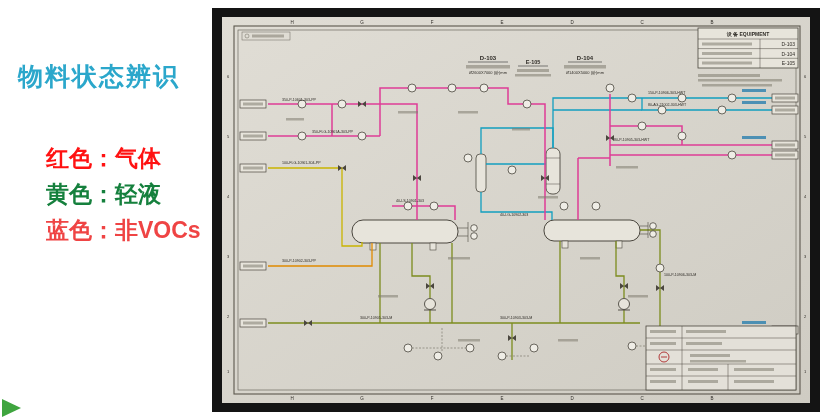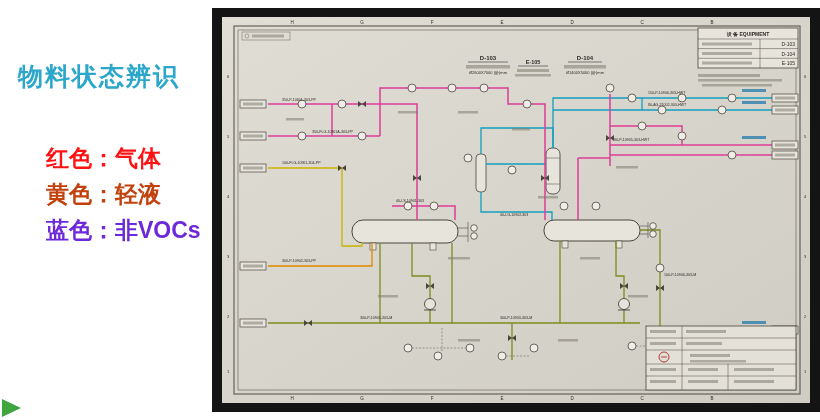--- a/index.html
+++ b/index.html
@@ -21,22 +21,22 @@
 </style>
 </head>
 <body>
 
 <div class="slide">
 
   <h1 class="slide-title" style="color: rgb(43, 167, 203);">物料状态辨识</h1>
 
   <ul class="legend">
     <li style="color: rgb(255, 18, 18);">红色：气体</li>
-    <li style="color: #c2410c;">黄色：轻液</li>
-    <li style="color: #6d28d9;">蓝色：非VOCs</li>
+    <li style="color: #15803d;">黄色：轻液</li>
+    <li style="color: #ef4444;">蓝色：非VOCs</li>
   </ul>
 
   <div class="photo">
     <svg width="608" height="404" viewBox="0 0 608 404">
       <defs>
         <linearGradient id="paper" x1="0" y1="0" x2="1" y2="1">
           <stop offset="0" stop-color="#e0ddd5"></stop>
           <stop offset="1" stop-color="#cfccc3"></stop>
         </linearGradient>
       </defs>

